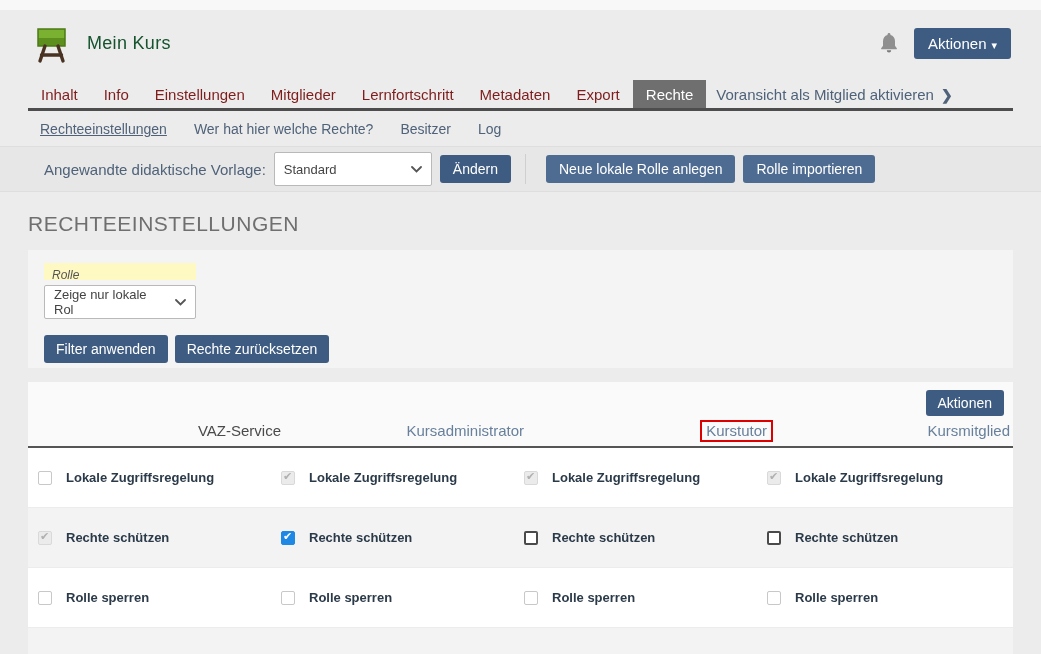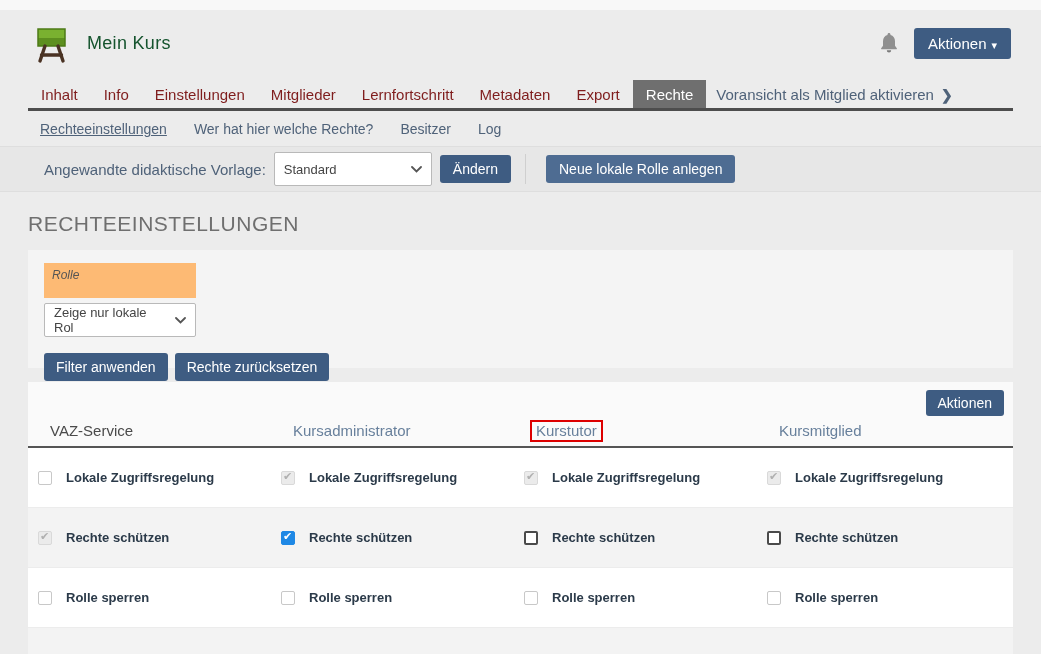--- a/index.html
+++ b/index.html
@@ -46,32 +46,32 @@
   .toolbar .fake-select { width:158px; }
   .sel-chev { margin-left:8px; flex:0 0 auto; }
   .toolbar .btn { font-size:14px; padding:6px 13px; margin-left:8px; }
   .toolbar-divider { width:1px; height:30px; background:#cfcfcf; margin:0 12px 0 14px; }
 
   
   .section-heading { margin:20px 28px 14px; font-size:21px; color:#6f6f6f; font-weight:400; letter-spacing:.5px; }
 
   
   .filter-panel { margin:0 28px; background:#f4f4f4; padding:13px 16px 16px; height:118px; }
-  .field-label-bar { width:152px; height:35px; background:#fdba74; font-size:12px; font-style:italic;
+  .field-label-bar { width:152px; height:17px; background:#fef9c3; font-size:12px; font-style:italic;
                      color:#555; line-height:24px; padding-left:8px; }
   .filter-panel .fake-select { width:152px; margin-top:5px; }
   .filter-buttons { margin-top:16px; display:flex; gap:7px; }
   .filter-buttons .btn { font-size:14px; padding:6px 12px; }
 
   
   .perm-panel { margin:14px 28px 0; background:#fafafa; height:272px; }
   .save-row { display:flex; justify-content:flex-end; padding:8px 9px 6px; }
   .save-row .btn { font-size:14px; padding:5px 12px; }
-  .col-header-row { display:grid; grid-template-columns:repeat(4,243px); padding:0 0 6px 22px;
-                    border-bottom:2px solid #555; }
+  .col-header-row { display:grid; grid-template-columns:repeat(4,243px); padding:0 0 6px 10px;
+                    border-bottom:2px solid #555;text-align:right; }
   .col-header { font-size:15px; }
   .col-header.static { color:#4a4a4a; }
   .col-header.link { color:#68809c; cursor:pointer; }
   .hl-box { display:inline-block; border:2px solid #dd0000; padding:0 4px 1px; margin:-2px -6px; }
 
   .perm-row { display:grid; grid-template-columns:repeat(4,243px); padding-left:10px;
               height:60px; align-items:center; border-bottom:1px solid #ececec; background:#fff; }
   .perm-row.alt { background:#f3f3f3; }
   .perm-cell { display:flex; align-items:center; gap:14px; }
   .perm-label { font-size:13px; font-weight:700; color:#2b3a49; }
@@ -138,20 +138,21 @@
   <span class="toolbar-label">Angewandte didaktische Vorlage:</span>
   <div class="fake-select">
     <span>Standard</span>
     <svg class="sel-chev" width="11" height="7" viewBox="0 0 11 7">
       <polyline points="1,1 5.5,5.5 10,1" fill="none" stroke="#555" stroke-width="1.8" stroke-linecap="round"></polyline>
     </svg>
   </div>
   <button class="btn btn-primary">Ändern</button>
   <div class="toolbar-divider"></div>
   <button class="btn btn-secondary">Neue lokale Rolle anlegen</button>
+  <button class="btn btn-secondary">Rolle importieren</button>
 </div>
 
 <h2 class="section-heading">RECHTEEINSTELLUNGEN</h2>
 
 <div class="filter-panel">
   <div class="field-label-bar">Rolle</div>
   <div class="fake-select">
     <span>Zeige nur lokale Rol</span>
     <svg class="sel-chev" width="11" height="7" viewBox="0 0 11 7">
       <polyline points="1,1 5.5,5.5 10,1" fill="none" stroke="#555" stroke-width="1.8" stroke-linecap="round"></polyline>

